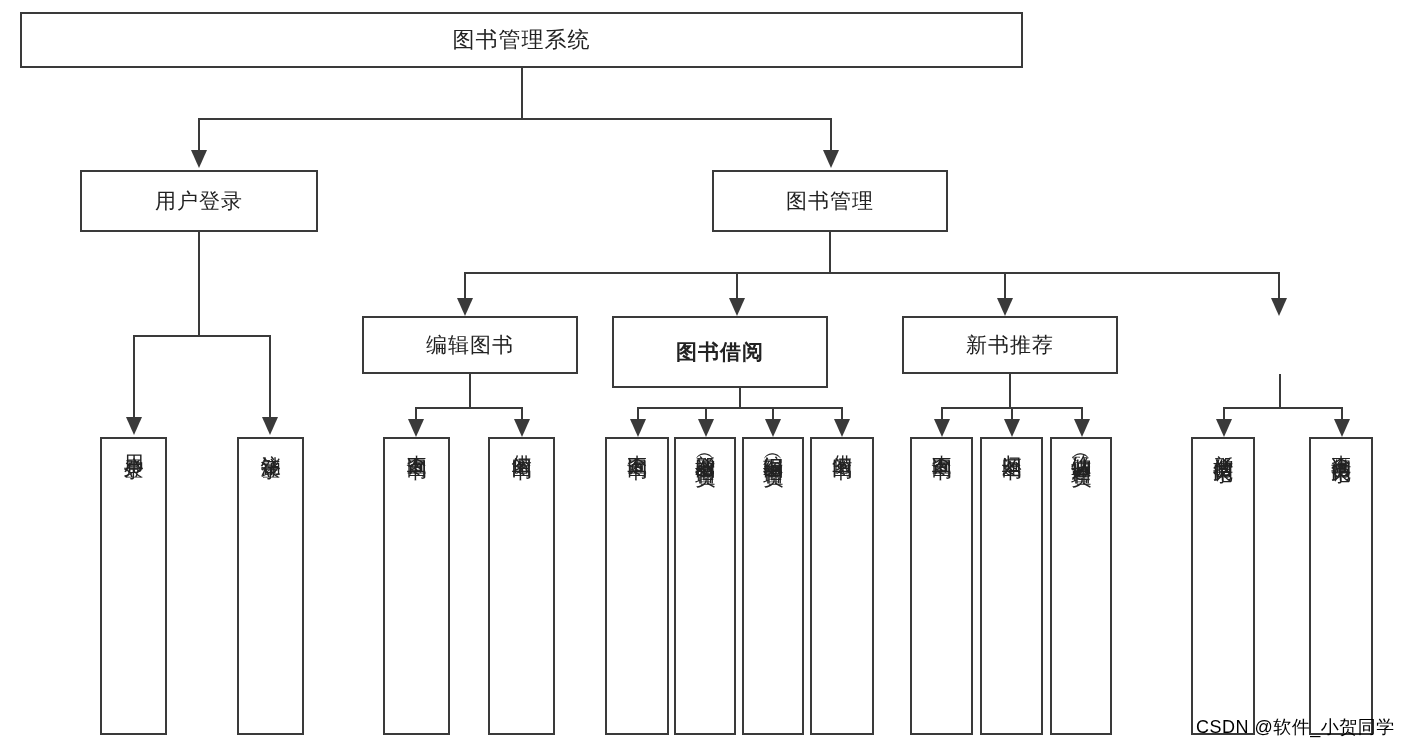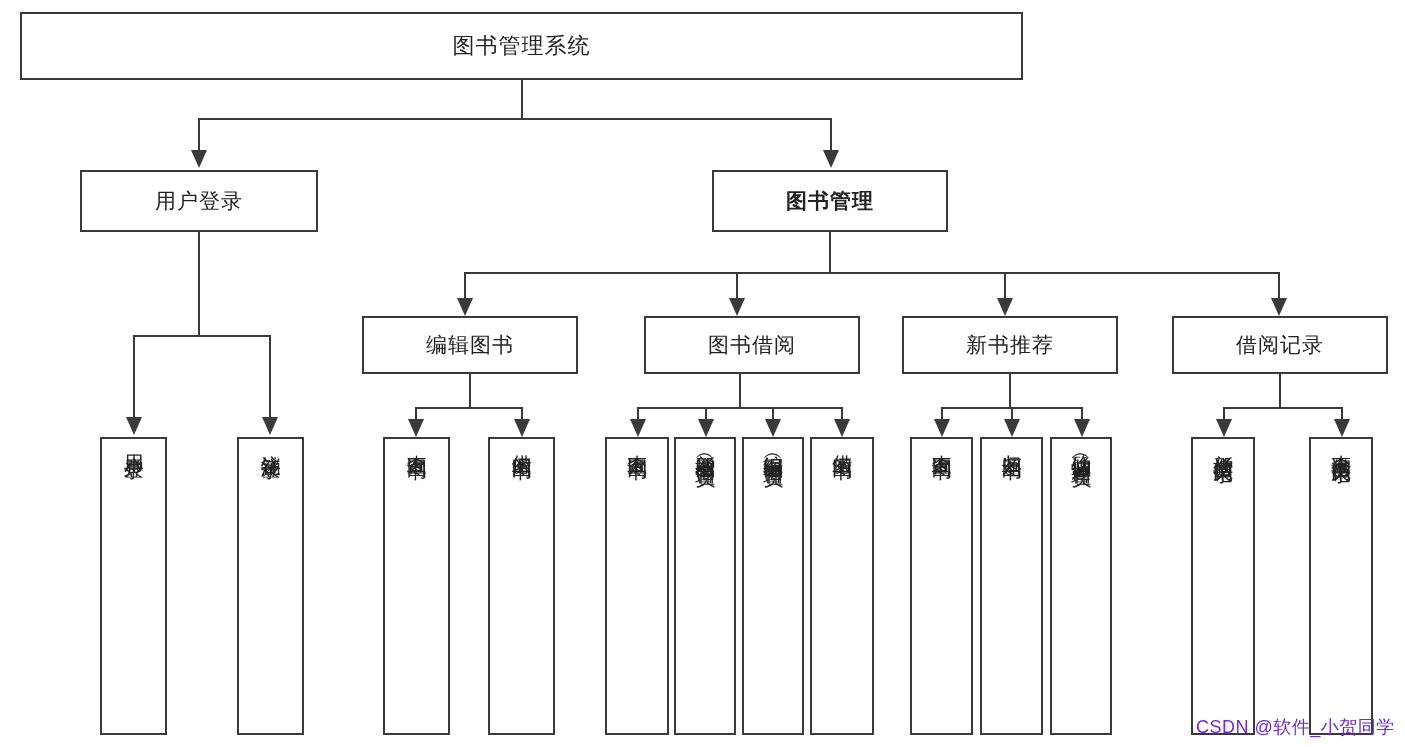--- a/index.html
+++ b/index.html
@@ -54,49 +54,49 @@
     width:0;height:0;
     border-left:8px solid transparent;
     border-right:8px solid transparent;
     border-top:18px solid #3a3a3a;
     z-index:2;
   }
 
   
   #watermark{
     position:absolute;
-    color:#6d28d9;
+    color:#000000;
     font-size:18px;
     white-space:nowrap;
     z-index:5;
     letter-spacing:0.5px;
   }
 </style>
 </head>
 <body>
 
 <div id="stage">
 
-  <div class="node h root" style="left:20px;top:12px;width:1003px;height:68px;">
+  <div class="node h root" style="left:20px;top:12px;width:1003px;height:56px;">
     <span>图书管理系统</span>
   </div>
 
   <div class="ln v" style="left:521px;top:68px;height:50px;"></div>
 
   <div class="ln h" style="left:198px;top:118px;width:634px;"></div>
 
   <div class="ln v" style="left:198px;top:118px;height:34px;"></div>
   <div class="arrow" style="left:191px;top:150px;"></div>
   <div class="ln v" style="left:830px;top:118px;height:34px;"></div>
   <div class="arrow" style="left:823px;top:150px;"></div>
 
   <div class="node h" style="left:80px;top:170px;width:238px;height:62px;">
     <span>用户登录</span>
   </div>
-  <div class="node h" style="left:712px;top:170px;width:236px;height:62px;font-weight:bold;">
+  <div class="node h" style="left:712px;top:170px;width:236px;height:62px;">
     <span>图书管理</span>
   </div>
 
   <div class="ln v" style="left:198px;top:232px;height:103px;"></div>
   <div class="ln h" style="left:133px;top:335px;width:137px;"></div>
   <div class="ln v" style="left:133px;top:335px;height:84px;"></div>
   <div class="arrow" style="left:126px;top:417px;"></div>
   <div class="ln v" style="left:269px;top:335px;height:84px;"></div>
   <div class="arrow" style="left:262px;top:417px;"></div>
 
@@ -107,28 +107,25 @@
   <div class="ln v" style="left:736px;top:272px;height:28px;"></div>
   <div class="arrow" style="left:729px;top:298px;"></div>
   <div class="ln v" style="left:1004px;top:272px;height:28px;"></div>
   <div class="arrow" style="left:997px;top:298px;"></div>
   <div class="ln v" style="left:1278px;top:272px;height:28px;"></div>
   <div class="arrow" style="left:1271px;top:298px;"></div>
 
   <div class="node h" style="left:362px;top:316px;width:216px;height:58px;">
     <span>编辑图书</span>
   </div>
-  <div class="node h" style="left:644px;top:316px;width:216px;height:58px;">
+  <div class="node h" style="left:612px;top:316px;width:216px;height:72px;font-weight:bold;">
     <span>图书借阅</span>
   </div>
   <div class="node h" style="left:902px;top:316px;width:216px;height:58px;">
     <span>新书推荐</span>
-  </div>
-  <div class="node h" style="left:1172px;top:316px;width:216px;height:58px;">
-    <span>借阅记录</span>
   </div>
 
   <div class="ln v" style="left:469px;top:374px;height:33px;"></div>
   <div class="ln h" style="left:415px;top:407px;width:108px;"></div>
   <div class="ln v" style="left:415px;top:407px;height:14px;"></div>
   <div class="arrow" style="left:408px;top:419px;"></div>
   <div class="ln v" style="left:521px;top:407px;height:14px;"></div>
   <div class="arrow" style="left:514px;top:419px;"></div>
 
   <div class="ln v" style="left:739px;top:374px;height:33px;"></div>

